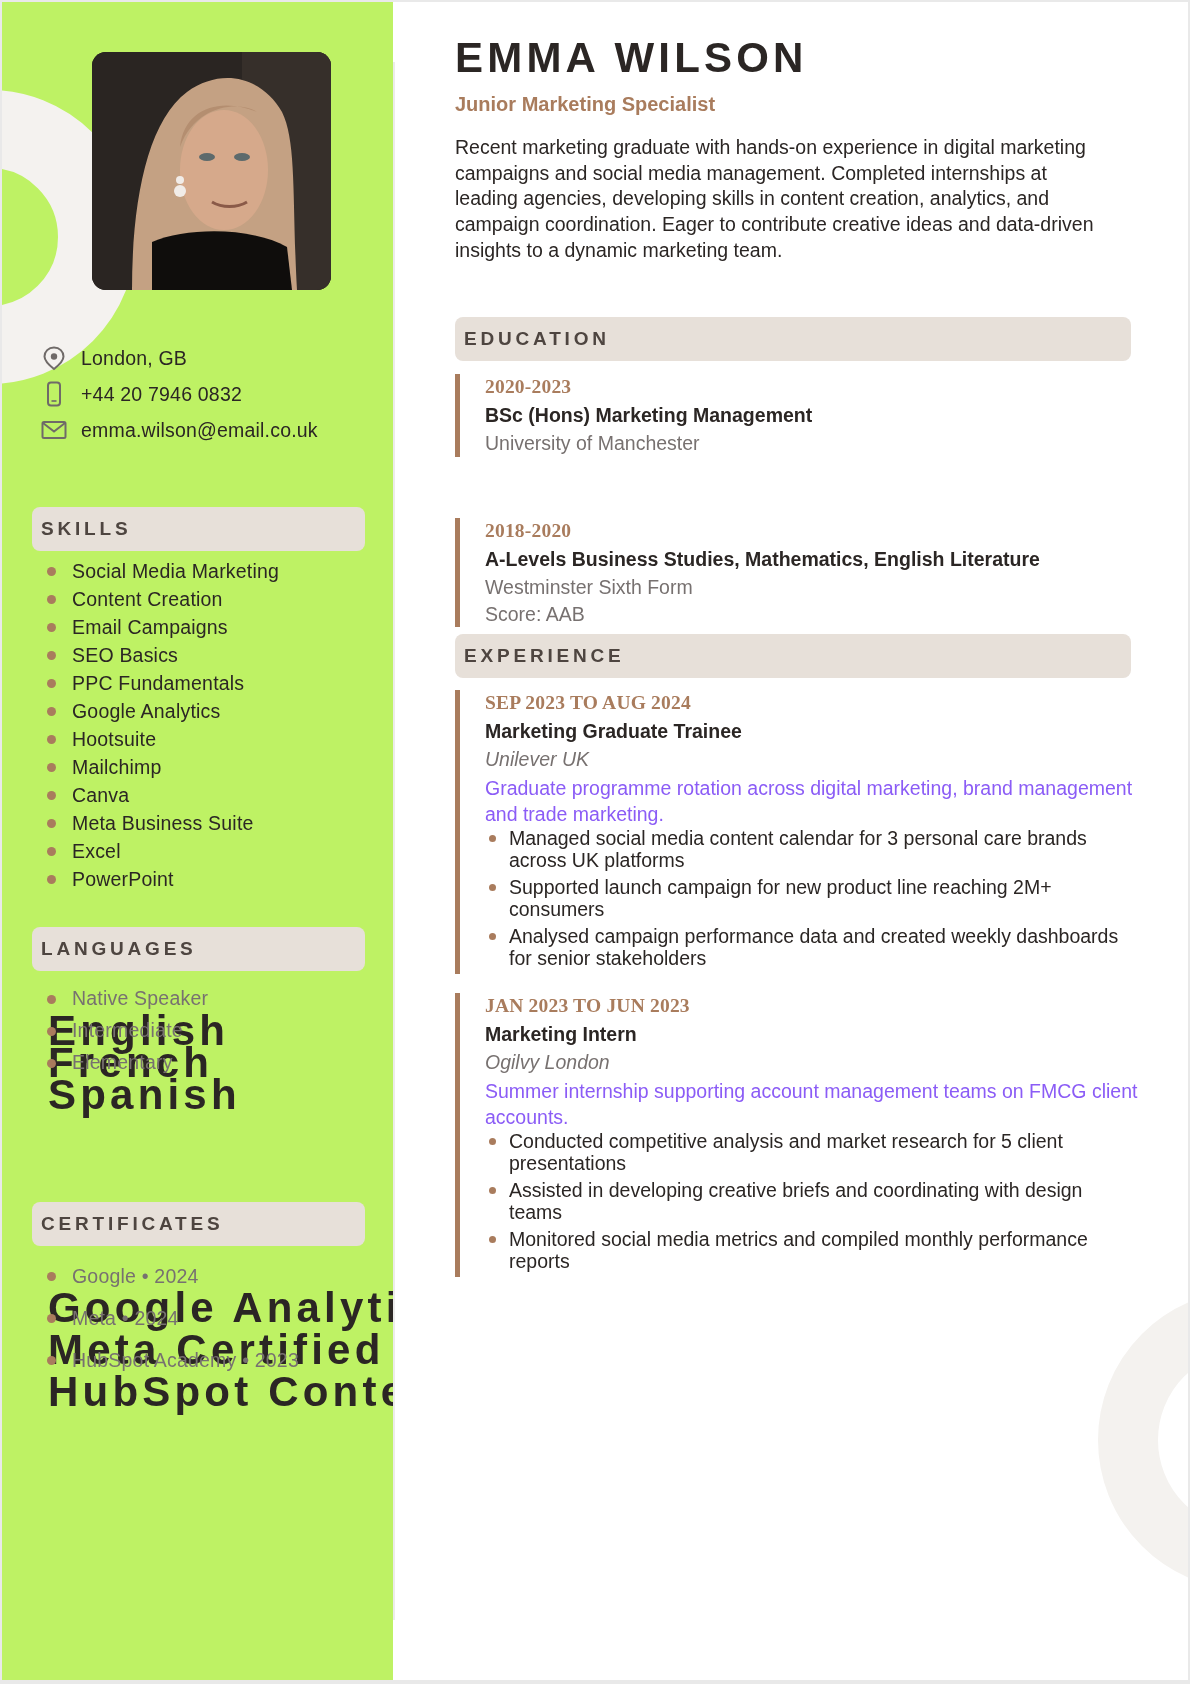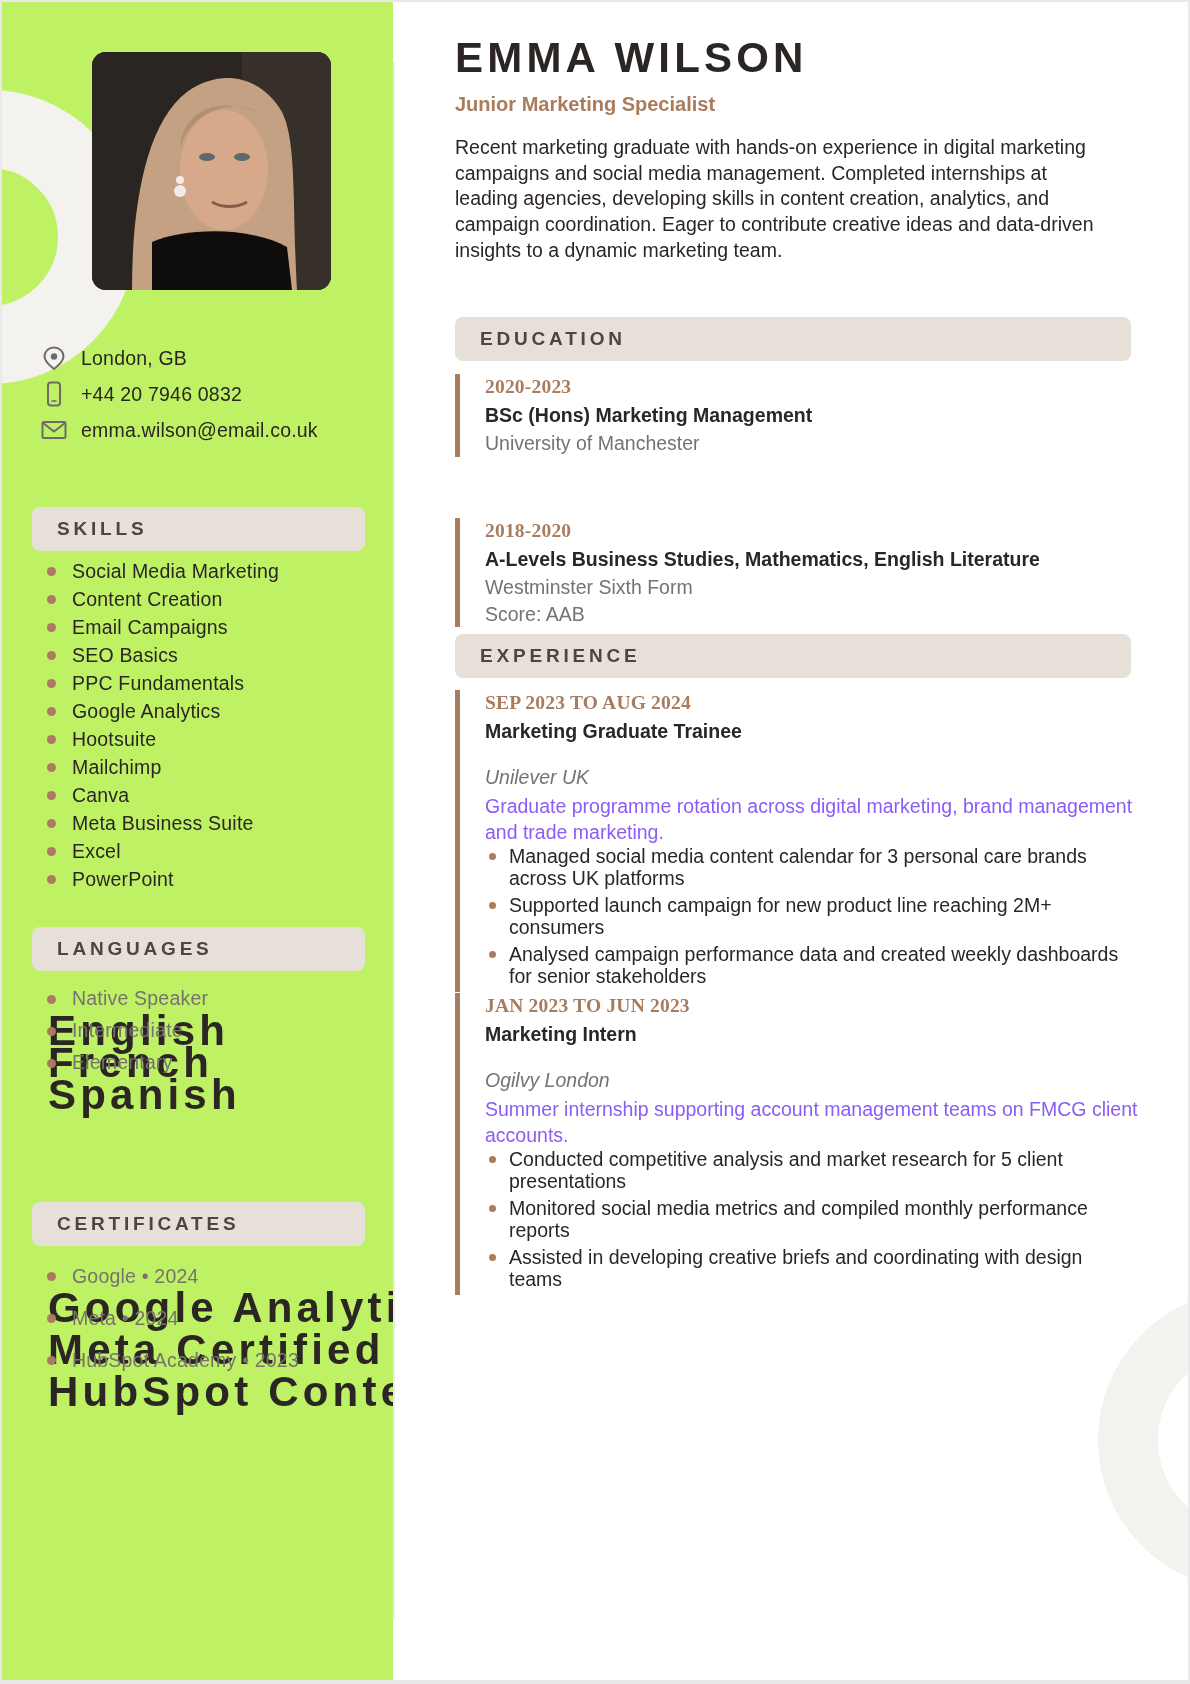--- a/index.html
+++ b/index.html
@@ -32,21 +32,21 @@
 
   .contacts { position: absolute; left: 38px; top: 338px; }
   .contact-row { display: flex; align-items: center; height: 36px; }
   .contact-row .icon { width: 28px; height: 28px; display: flex; align-items: center; justify-content: center; margin-right: 13px; }
   .contact-row .icon svg { width: 26px; height: 26px; }
   .contact-row .text { font-size: 19.5px; color: #2b2624; letter-spacing: 0.2px; }
 
   .side-section { position: absolute; left: 30px; width: 333px; }
   .section-head {
     background: #e7e0d9; border-radius: 8px; height: 44px;
-    display: flex; align-items: center; padding-left: 25px;
+    display: flex; align-items: center; padding-left: 9px;
     font-weight: bold; font-size: 19px; letter-spacing: 3.8px; color: #4e4540;
   }
   .side-list { list-style: none; margin-top: 6px; padding-left: 14px; }
   .side-list li { position: relative; padding-left: 26px; font-size: 19.5px; line-height: 28px; color: #2b2624; letter-spacing: 0.2px; }
   .side-list li::before {
     content: ""; position: absolute; left: 1px; top: 10px; width: 9px; height: 9px;
     border-radius: 50%; background: #a97c5d;
   }
   .lang-list li { margin-bottom: 10px; }
   .lang-list li .name { font-weight: bold; color: #2b2624; display: block; line-height: 24px; }
@@ -61,21 +61,21 @@
   .main { position: absolute; left: 451px; top: 0; width: 690px; }
   .name { position: absolute; top: 32px; left: 2px; font-size: 42px; font-weight: bold; letter-spacing: 4.2px; color: #2b2624; white-space: nowrap; }
   .job-title { position: absolute; top: 91px; left: 2px; font-size: 20px; font-weight: bold; color: #a97c5d; white-space: nowrap; }
   .summary { position: absolute; top: 133px; left: 2px; width: 650px; font-size: 19.5px; line-height: 25.7px; color: #2b2624; }
 
   .main-head { position: absolute; left: 2px; width: 676px; }
   .entry { position: absolute; left: 2px; width: 700px; border-left: 5px solid #a97c5d; padding-left: 25px; }
   .entry .date { font-size: 19.5px; font-weight: bold; color: #a97c5d; line-height: 26px; letter-spacing: 0.2px; font-family: Liberation Serif, serif; }
   .entry .title { font-size: 19.5px; font-weight: bold; color: #2b2624; line-height: 30px; }
   .entry .org { font-size: 19.5px; color: #777170; line-height: 27px; }
-  .entry .org.italic { font-style: italic; margin-top: 18px; }
+  .entry .org.italic { font-style: italic; }
   .entry .score { font-size: 19.5px; color: #777170; line-height: 26px; }
   .entry .desc { font-size: 19.5px; color: #8b5cf6; line-height: 26px; margin-top: 2px; width: 680px; }
   .entry ul { list-style: none; margin-top: 0; }
   .entry ul li { position: relative; padding-left: 24px; font-size: 19.5px; color: #2b2624; line-height: 22px; margin-bottom: 5px; width: 640px; }
   .entry ul li::before {
     content: ""; position: absolute; left: 4px; top: 8px; width: 7px; height: 7px; border-radius: 50%; background: #a97c5d;
   }
 </style>
 </head>
 <body>
@@ -223,18 +223,18 @@
       </ul>
     </div>
 
     <div class="entry" style="top:991px;">
       <div class="date">JAN 2023 TO JUN 2023</div>
       <div class="title">Marketing Intern</div>
       <div class="org italic">Ogilvy London</div>
       <div class="desc">Summer internship supporting account management teams on FMCG client accounts.</div>
       <ul>
         <li>Conducted competitive analysis and market research for 5 client presentations</li>
+        <li>Assisted in developing creative briefs and coordinating with design teams</li>
         <li>Monitored social media metrics and compiled monthly performance reports</li>
-        <li>Assisted in developing creative briefs and coordinating with design teams</li>
       </ul>
     </div>
   </div>
 </div>
 
 </body></html>

